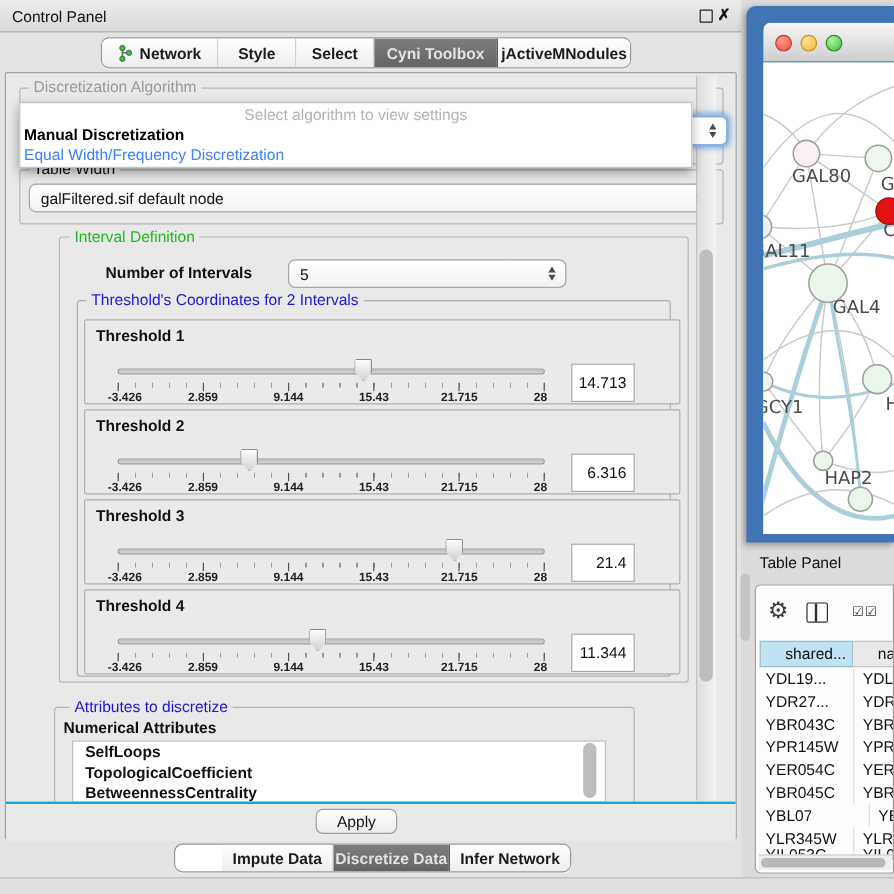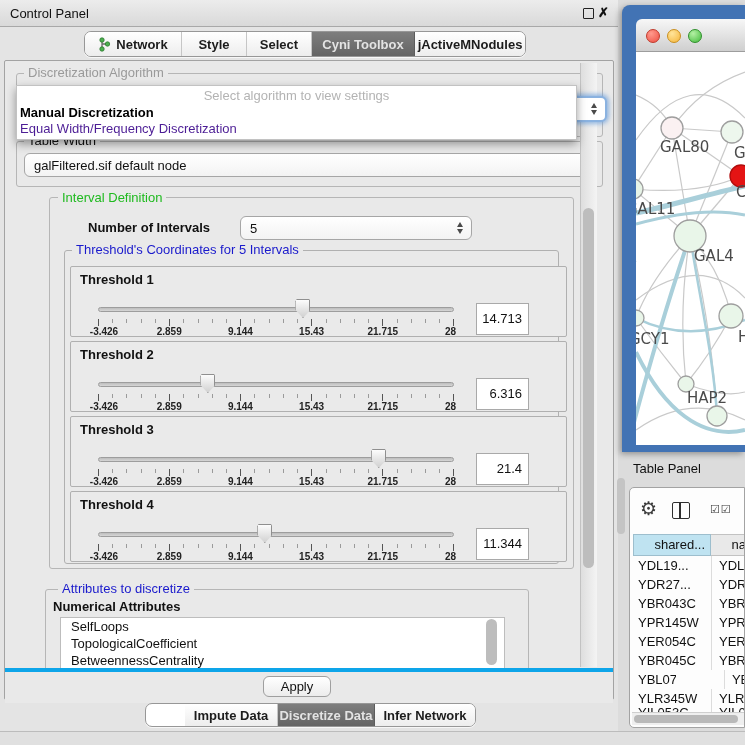--- a/index.html
+++ b/index.html
@@ -29,45 +29,45 @@
   .combo{position:absolute;background:linear-gradient(#ffffff,#f3f3f3);border:1px solid #a6a6a6;border-radius:6px;box-sizing:border-box;font-size:13px;color:#111;display:flex;align-items:center;}
   .combo .ctext{padding-left:9px;flex:1;white-space:nowrap;overflow:hidden;}
   .arrows{width:14px;display:flex;flex-direction:column;align-items:center;margin-right:4px;}
   .tri-up{width:0;height:0;border-left:3.5px solid transparent;border-right:3.5px solid transparent;border-bottom:5px solid #4a4a4a;}
   .tri-dn{width:0;height:0;border-left:3.5px solid transparent;border-right:3.5px solid transparent;border-top:5px solid #4a4a4a;margin-top:2px;}
 
   
   .popup{position:absolute;left:9px;top:23px;width:559px;height:53px;background:#fff;border:1px solid #c2c2c2;box-shadow:0 4px 9px rgba(0,0,0,.38);z-index:50;}
   .popup .prompt{position:absolute;left:0;top:2px;width:100%;text-align:center;font-size:13px;color:#b3b3b3;}
   .popup .opt1{position:absolute;left:3px;top:19px;font-size:13px;font-weight:bold;color:#000;}
-  .popup .opt2{position:absolute;left:3px;top:35px;font-size:13px;color:#4c1d95;}
+  .popup .opt2{position:absolute;left:3px;top:35px;font-size:13px;color:#3b82f6;}
   .focus-combo{position:absolute;left:562px;top:34px;width:38px;height:26px;background:#fff;border:2px solid #8ab2e0;border-radius:6px;box-sizing:border-box;box-shadow:0 0 4px 2px rgba(110,160,220,.7);display:flex;align-items:center;justify-content:flex-end;z-index:10;}
 
   
   .thrbox{position:absolute;left:6px;width:497px;height:71px;border:1px solid #b0b0b0;border-radius:2px;background:#eaeaea;box-sizing:border-box;}
   .thrlabel{position:absolute;left:9px;top:5px;font-size:13px;font-weight:bold;color:#111;}
   .slider-area{position:absolute;left:27px;top:0;width:356px;height:71px;}
   .track{position:absolute;left:0;top:40px;width:356px;height:5px;background:linear-gradient(#bdbdbd,#d6d6d6);border:1px solid #9d9d9d;border-radius:3px;box-sizing:border-box;}
   .knob{position:absolute;top:32px;width:15px;height:19px;background:linear-gradient(#ffffff,#cfcfcf);clip-path:polygon(8% 0,92% 0,100% 12%,100% 58%,50% 100%,0 58%,0 12%);box-shadow:inset 0 0 0 1px #8f8f8f;}
   .minors{position:absolute;left:0;top:52px;width:357px;height:4px;background:repeating-linear-gradient(to right,#9a9a9a 0 1px,transparent 1px 14.22px);}
   .majors{position:absolute;top:52px;width:1px;height:7px;background:#555;}
   .ticklabels{position:absolute;left:0;top:59px;width:356px;height:11px;}
   .ticklabels span{position:absolute;transform:translateX(-50%);font-size:10px;font-weight:bold;color:#222;white-space:nowrap;}
   .valbox{position:absolute;left:405px;top:36px;width:53px;height:32px;background:#fff;border:1px solid #a9a9a9;box-sizing:border-box;font-size:13px;color:#111;text-align:right;line-height:30px;padding-right:6px;}
 
   
-  .attrlist{position:absolute;left:53px;top:555px;width:445px;height:52px;background:#fff;border:1px solid #bdbdbd;box-sizing:border-box;overflow:hidden;}
+  .attrlist{position:absolute;left:53px;top:555px;width:445px;height:52px;background:#fff;border:1px solid #bdbdbd;box-sizing:border-box;overflow:hidden;font-weight:bold;}
   .attrlist div{font-size:13px;color:#111;padding:1px 0 1px 10px;}
   .list-thumb{position:absolute;left:479px;top:557px;width:11px;height:46px;background:#bdbdbd;border-radius:6px;}
 
   
   .vscroll-track{position:absolute;left:575px;top:2px;width:16px;height:604px;background:linear-gradient(to right,#dedede,#f4f4f4);border-left:1px solid #c2c2c2;}
   .vscroll-thumb{position:absolute;left:2px;top:145px;width:11px;height:360px;background:#bdbdbd;border-radius:6px;}
 
-  .bottom-bar{position:absolute;left:0;top:607px;width:608px;height:31px;border-top:4px solid #0ea5e9;background:#e9e9e9;}
+  .bottom-bar{position:absolute;left:0;top:607px;width:608px;height:31px;border-top:2px solid #0ea5e9;background:#e9e9e9;}
   .apply-btn{position:absolute;left:258px;top:4px;width:68px;height:21px;background:linear-gradient(#ffffff,#ececec);border:1px solid #9f9f9f;border-radius:6px;font-size:13px;color:#111;text-align:center;line-height:20px;box-sizing:border-box;}
 
   
   .right-bg{position:absolute;left:618px;top:0;width:127px;height:745px;background:#dcdcdc;}
   .netwin{position:absolute;left:622px;top:5px;width:123px;height:447px;background:#4273b4;border-top-left-radius:8px;box-shadow:-2px 2px 6px rgba(0,0,0,.35);}
   .net-titlebar{position:absolute;left:636px;top:19px;width:109px;height:33px;background:linear-gradient(#f7f7f7,#cfcfcf);border-top-left-radius:6px;border-bottom:1px solid #9d9d9d;box-sizing:border-box;}
   .light{position:absolute;top:10px;width:14px;height:14px;border-radius:50%;box-sizing:border-box;}
   .light.red{left:10px;background:radial-gradient(circle at 35% 30%,#ff9a8d,#ee5043);border:1px solid #c0392b;}
   .light.yellow{left:31px;background:radial-gradient(circle at 35% 30%,#ffe49a,#f5b53a);border:1px solid #c98f1e;}
   .light.green{left:52px;background:radial-gradient(circle at 35% 30%,#b4f0a4,#43bb3c);border:1px solid #2f8f2b;}
@@ -163,21 +163,21 @@
           <span style="position:absolute;left:38px;top:22px;font-size:13px;font-weight:bold;color:#111;">Number of Intervals</span>
           <div class="combo" style="left:190px;top:18px;width:232px;height:24px;">
             <span class="ctext">5</span>
             <span class="arrows">
                 <i class="tri-up"></i>
                 <i class="tri-dn"></i>
               </span>
           </div>
 
           <div class="groupbox" style="left:14px;top:52px;width:495px;height:314px;border-color:#b0b0b0;"></div>
-          <span class="gtitle" style="left:22px;top:44px;color:#1a1acc;">Threshold's Coordinates for 5 Intervals</span>
+          <span class="gtitle" style="left:22px;top:44px;color:#1a1acc;">Threshold's Coordinates for 2 Intervals</span>
 
           <div class="thrbox" style="left:20px;top:68px;">
             <span class="thrlabel">Threshold 1</span>
             <div class="slider-area">
               <div class="track"></div>
               <div class="knob" style="left: calc(57.72% - 8px);"></div>
               <div class="minors"></div>
               <div class="majors" style="left:0;"></div>
                 <div class="majors" style="left:71px;"></div>
                 <div class="majors" style="left:142px;"></div>

